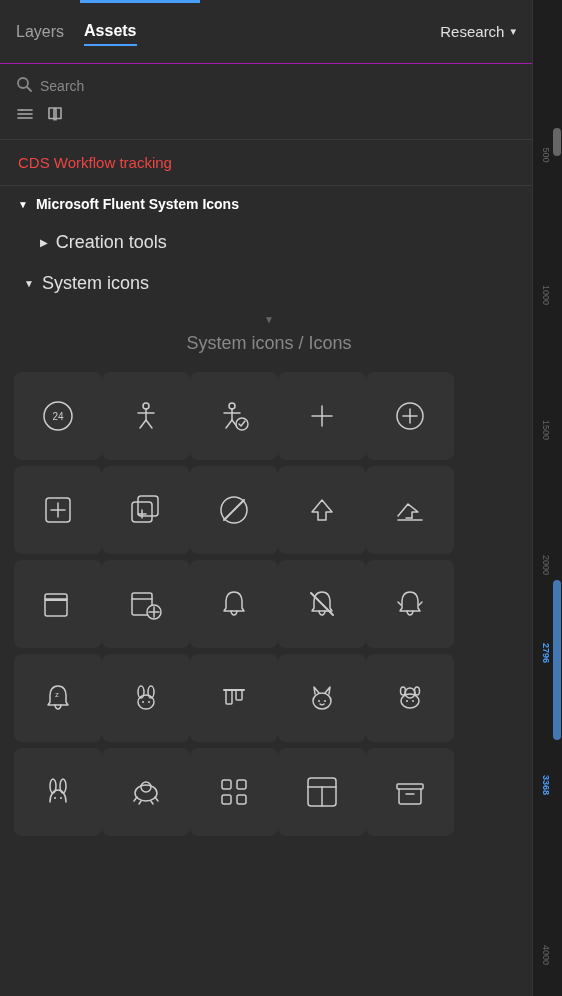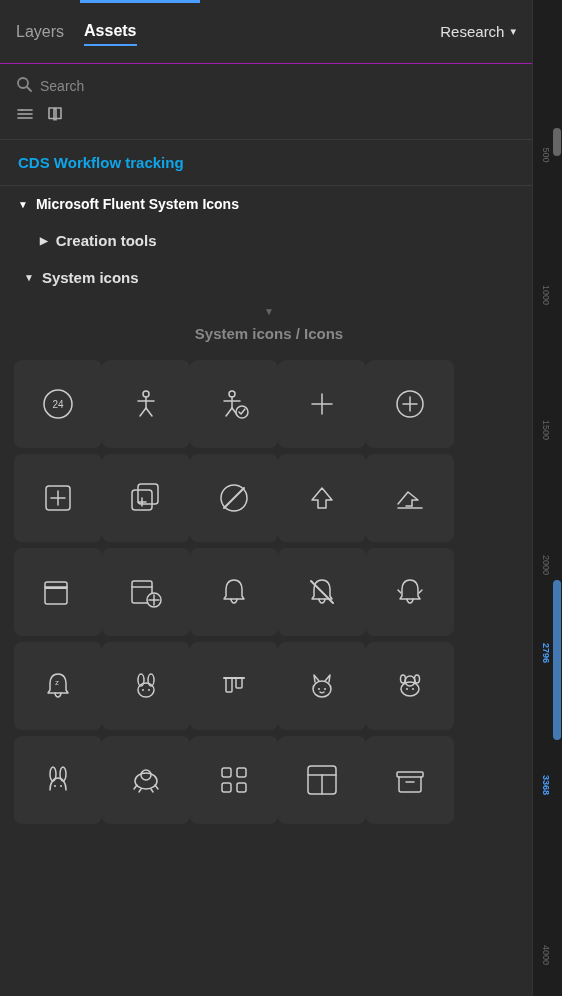--- a/index.html
+++ b/index.html
@@ -80,37 +80,36 @@
       gap: 12px;
       align-items: center;
       color: #aaa;
       font-size: 16px;
     }
 
     
     .library-title {
       padding: 14px 18px;
       font-size: 15px;
-      font-weight: 700;
-      color: #0ea5e9;
+      font-weight: 400;
+      color: #ef4444;
       border-bottom: 1px solid #3a3a3a;
     }
 
     
     .tree-section {
       padding: 0;
     }
     .tree-item {
       padding: 10px 18px;
-      font-size: 15px;
+      font-size: 18px;
       display: flex;
       align-items: center;
       gap: 8px;
       cursor: pointer;
-      font-weight: bold;
     }
     .tree-item.bold { font-weight: 700; font-size: 14px; color: #fff; }
     .tree-item.muted { color: #888; }
     .chevron {
       font-size: 10px;
       display: inline-block;
     }
     .chevron.down::before { content: '▼'; }
     .chevron.right::before { content: '▶'; }
 

